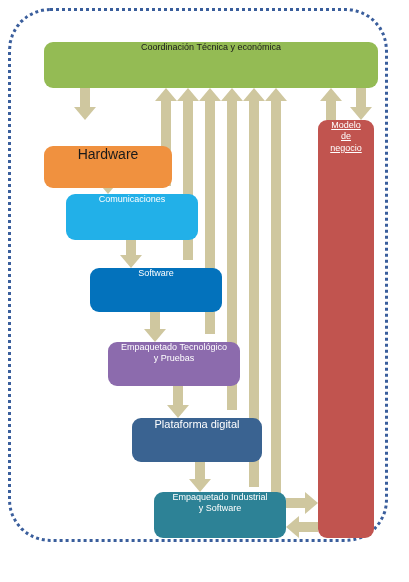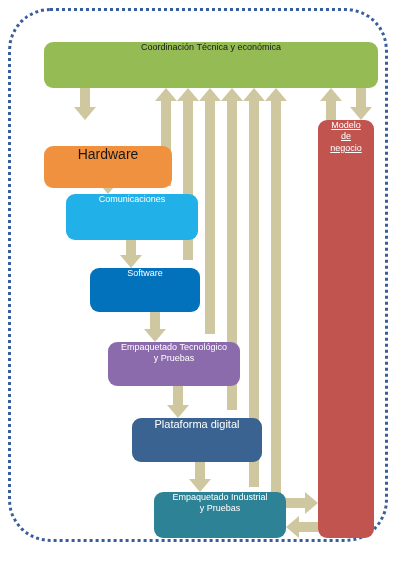--- a/index.html
+++ b/index.html
@@ -156,33 +156,33 @@
   <div id="node-layer">
       <div class="node" style="left: 44px; top: 42px; width: 334px; height: 46px; background: rgb(148, 187, 84); color: rgb(26, 26, 26); font-size: 9px;">
         <span class="label">Coordinación Técnica y económica</span>
       </div>
       <div class="node" style="left: 44px; top: 120px; width: 128px; height: 42px; background: rgb(240, 145, 63); color: rgb(26, 26, 26); font-size: 14px; margin-top: 26px;">
         <span class="label">Hardware</span>
       </div>
       <div class="node" style="left: 66px; top: 194px; width: 132px; height: 46px; background: rgb(34, 176, 232); color: rgb(255, 255, 255); font-size: 9px;">
         <span class="label">Comunicaciones</span>
       </div>
-      <div class="node" style="left: 90px; top: 268px; width: 110px; height: 44px; background: rgb(3, 114, 188); color: rgb(255, 255, 255); font-size: 9px;">
+      <div class="node" style="left: 90px; top: 268px; width: 132px; height: 44px; background: rgb(3, 114, 188); color: rgb(255, 255, 255); font-size: 9px;">
         <span class="label">Software</span>
       </div>
       <div class="node" style="left: 108px; top: 342px; width: 132px; height: 44px; background: rgb(140, 107, 173); color: rgb(255, 255, 255); font-size: 9px;">
         <span class="label">Empaquetado Tecnológico
 y Pruebas</span>
       </div>
       <div class="node" style="left: 132px; top: 418px; width: 130px; height: 44px; background: rgb(58, 99, 145); color: rgb(255, 255, 255); font-size: 11px;">
         <span class="label">Plataforma digital</span>
       </div>
       <div class="node" style="left: 154px; top: 492px; width: 132px; height: 46px; background: rgb(45, 130, 150); color: rgb(255, 255, 255); font-size: 9px;">
         <span class="label">Empaquetado Industrial
-y Pruebas</span>
+y Software</span>
       </div>
       <div class="node" style="left: 318px; top: 120px; width: 56px; height: 418px; background: rgb(193, 84, 79); color: rgb(255, 255, 255); font-size: 9px; text-decoration: underline;">
         <span class="label">Modelo
 de
 negocio</span>
       </div>
     </div>
 
 </div>
 

